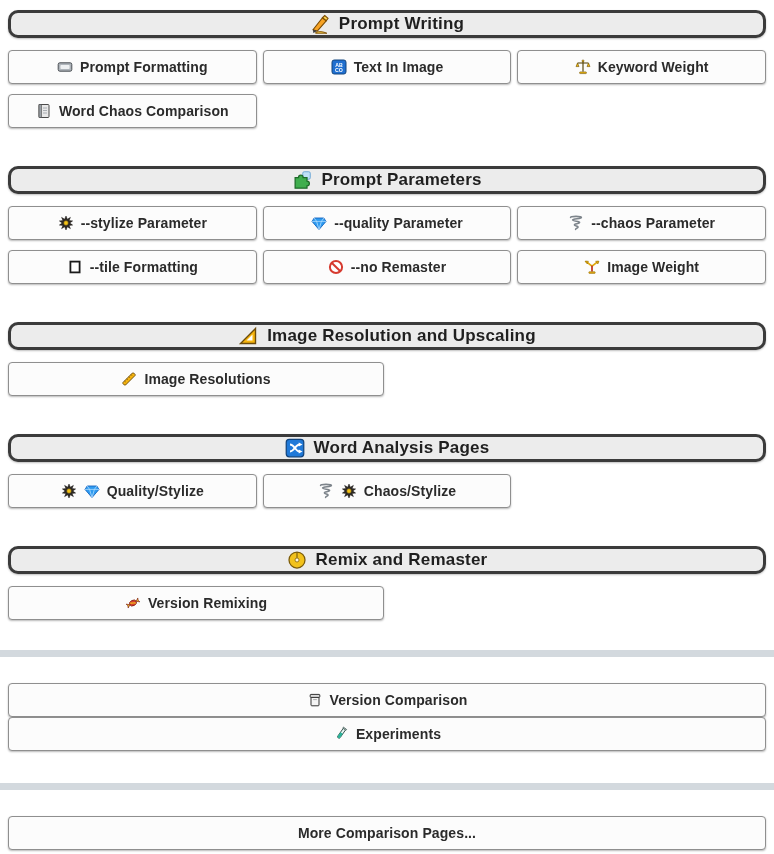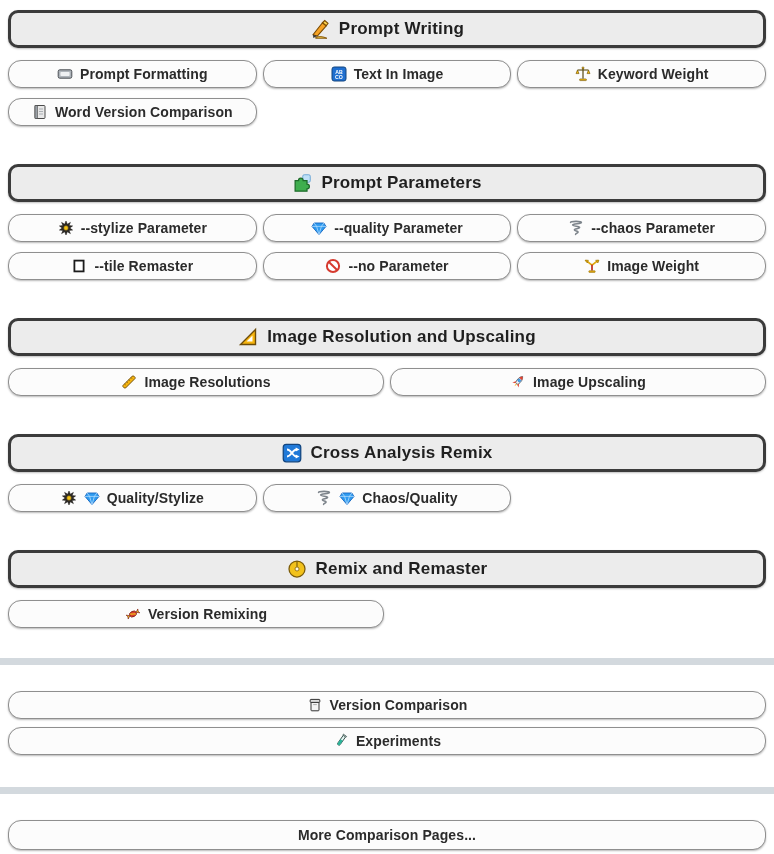--- a/index.html
+++ b/index.html
@@ -6,47 +6,47 @@
   body{
     width:774px;min-height:854px;
     font-family:"Liberation Sans","DejaVu Sans",sans-serif;
     color:#262626;
     -webkit-font-smoothing:antialiased;
     overflow-x:hidden;
   }
   .page{padding:10px 8px 0 8px;}
   .section{margin-bottom:38px;}
   .hdr{
-    box-sizing:border-box;width:100%;height:38px;
+    box-sizing:border-box;width:100%;height:28px;
     background:#ececec;border:3px solid #3b3b3b;border-radius:10px;
     display:flex;align-items:center;justify-content:center;gap:9px;
     font-size:17px;font-weight:700;letter-spacing:.2px;color:#1f1f1f;
     box-shadow:0 1px 2px rgba(0,0,0,.25);
     cursor:pointer;
   }
   .grid{display:grid;gap:10px 6px;margin-top:12px;}
   .grid.c3{grid-template-columns:repeat(3,1fr);}
   .grid.c2{grid-template-columns:repeat(2,1fr);}
   .btn{
     box-sizing:border-box;height:28px;width:100%;
-    background:#fcfcfc;border:1.5px solid #8f8f8f;border-radius:13px;
+    background:#fcfcfc;border:1.5px solid #8f8f8f;border-radius:4px;
     display:flex;align-items:center;justify-content:center;gap:7px;
     font-family:inherit;font-size:14px;font-weight:600;letter-spacing:.1px;color:#2b2b2b;
     box-shadow:0 1px 2px rgba(0,0,0,.28);
-    cursor:pointer;padding:1px 6px;white-space:nowrap;
+    cursor:pointer;padding:16px 6px;white-space:nowrap;
   }
   .btn.bold{font-weight:700;height:30px;}
   .ic{width:16px;height:16px;flex:0 0 auto;}
   .ic-lg{width:20px;height:20px;}
   .divider{height:7px;background:#d3d9de;margin:0 -8px;}
   .gap-post-div1{height:26px;}
   .gap-pre-div2{height:32px;}
   .gap-post-div2{height:26px;}
   .gap-pre-div3{height:6px;}
-  .footer-grid{display:grid;grid-template-columns:1fr;gap:8px;}
+  .footer-grid{display:grid;grid-template-columns:1fr;}
   .defs{position:absolute;width:0;height:0;overflow:hidden;}
 </style>
 </head>
 <body>
 
 <svg class="defs" xmlns="http://www.w3.org/2000/svg">
   <defs>
     <symbol id="i-write" viewBox="0 0 16 16">
       <path d="M2.4 12.6 L10 3 L13 5.4 L5.8 13.6 Z" fill="#f7a325" stroke="#7a4a00" stroke-width="0.9"></path>
       <path d="M10 3 L11.8 1.2 L14.4 3.4 L13 5.4 Z" fill="#fbd34d" stroke="#7a4a00" stroke-width="0.9"></path>
@@ -201,21 +201,21 @@
       <button class="btn">
         <svg class="ic">
             <use href="#i-scale"></use>
           </svg>
         <span>Keyword Weight</span>
       </button>
       <button class="btn">
         <svg class="ic">
             <use href="#i-notebook"></use>
           </svg>
-        <span>Word Version Comparison</span>
+        <span>Word Chaos Comparison</span>
       </button>
     </div>
   </div>
 
   <div class="section">
     <div class="hdr">
       <svg class="ic ic-lg">
           <use href="#i-puzzle"></use>
         </svg>
       <span>Prompt Parameters</span>
@@ -236,27 +236,27 @@
       <button class="btn">
         <svg class="ic">
             <use href="#i-tornado"></use>
           </svg>
         <span>--chaos Parameter</span>
       </button>
       <button class="btn">
         <svg class="ic">
             <use href="#i-square"></use>
           </svg>
-        <span>--tile Remaster</span>
+        <span>--tile Formatting</span>
       </button>
       <button class="btn">
         <svg class="ic">
             <use href="#i-no"></use>
           </svg>
-        <span>--no Parameter</span>
+        <span>--no Remaster</span>
       </button>
       <button class="btn">
         <svg class="ic">
             <use href="#i-weight"></use>
           </svg>
         <span>Image Weight</span>
       </button>
     </div>
   </div>
 
@@ -267,54 +267,48 @@
         </svg>
       <span>Image Resolution and Upscaling</span>
     </div>
     <div class="grid c2">
       <button class="btn">
         <svg class="ic">
             <use href="#i-ruler"></use>
           </svg>
         <span>Image Resolutions</span>
       </button>
-      <button class="btn">
-        <svg class="ic">
-            <use href="#i-rocket"></use>
-          </svg>
-        <span>Image Upscaling</span>
-      </button>
     </div>
   </div>
 
   <div class="section">
     <div class="hdr">
       <svg class="ic ic-lg">
           <use href="#i-shuffle"></use>
         </svg>
-      <span>Cross Analysis Remix</span>
+      <span>Word Analysis Pages</span>
     </div>
     <div class="grid c3">
       <button class="btn">
         <svg class="ic">
             <use href="#i-stylize"></use>
           </svg>
         <svg class="ic">
             <use href="#i-gem"></use>
           </svg>
         <span>Quality/Stylize</span>
       </button>
       <button class="btn">
         <svg class="ic">
             <use href="#i-tornado"></use>
           </svg>
         <svg class="ic">
-            <use href="#i-gem"></use>
-          </svg>
-        <span>Chaos/Quality</span>
+            <use href="#i-stylize"></use>
+          </svg>
+        <span>Chaos/Stylize</span>
       </button>
     </div>
   </div>
 
   <div class="section">
     <div class="hdr">
       <svg class="ic ic-lg">
           <use href="#i-record"></use>
         </svg>
       <span>Remix and Remaster</span>

